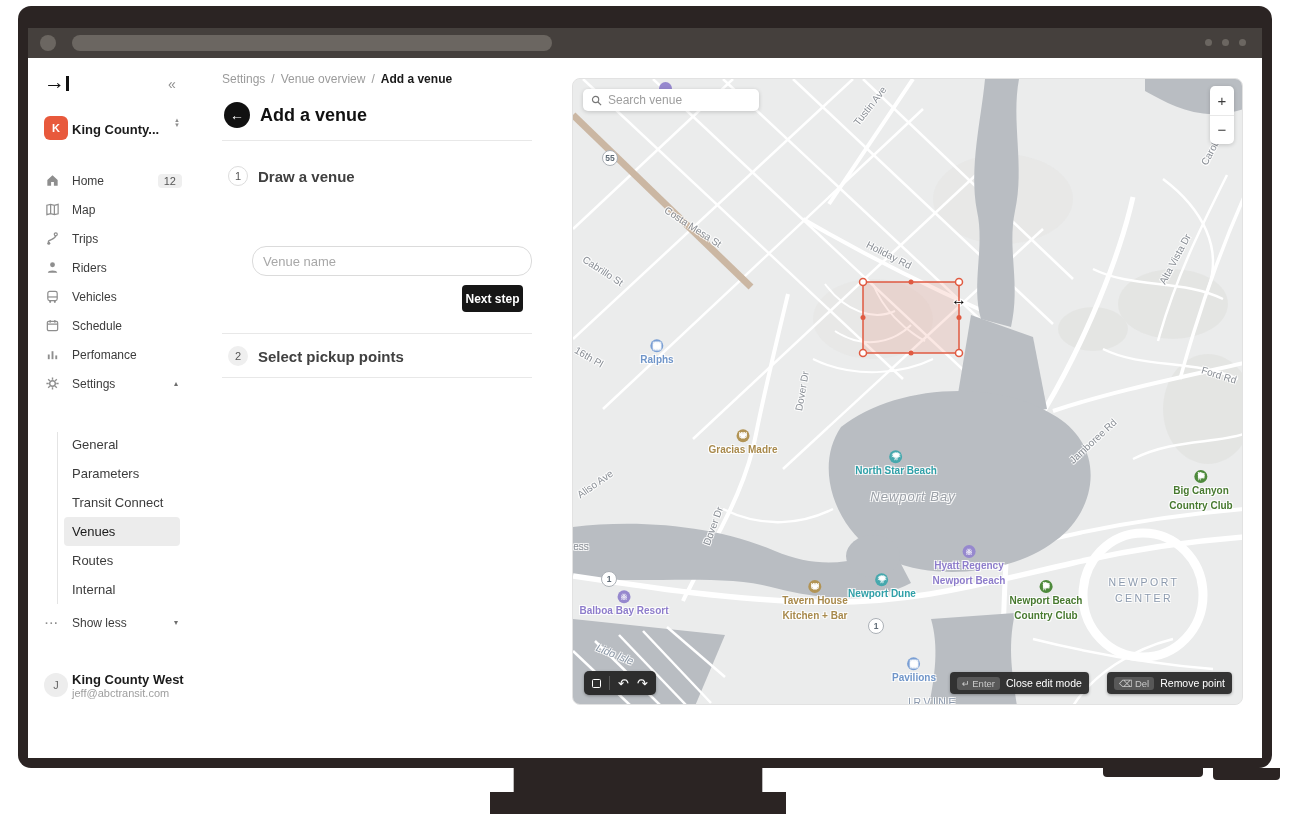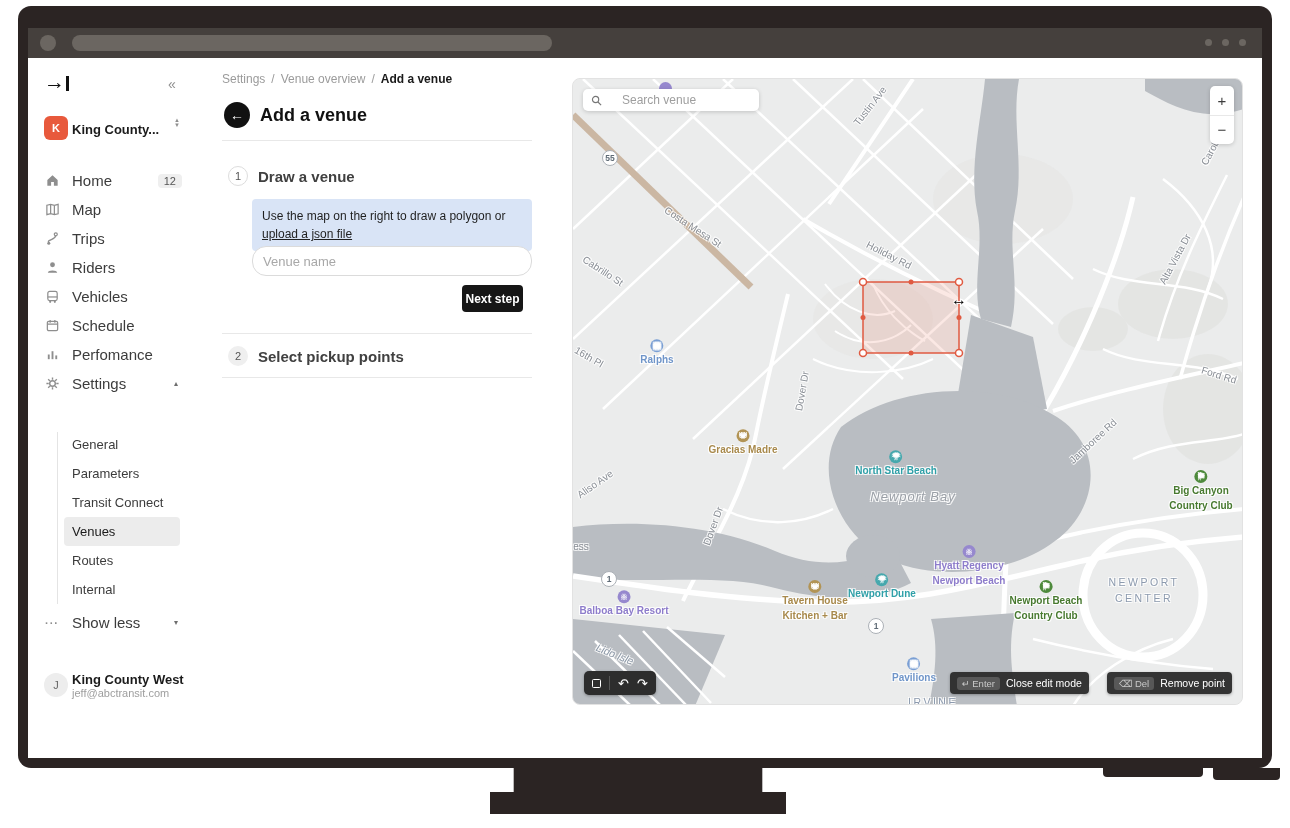--- a/index.html
+++ b/index.html
@@ -19,21 +19,21 @@
   .logo { position:absolute; left:16px; top:12px; font-size:21px; font-weight:700; color:#111; }
   .lg-bar { display:inline-block; width:3px; height:15px; background:#111; margin-left:1px; vertical-align:-2px; }
   .collapse { position:absolute; left:140px; top:18px; color:#8F8F8F; font-size:14px; }
   .org-av { position:absolute; left:16px; top:58px; width:24px; height:24px; border-radius:6px; background:#E8593C; color:#fff; font-size:11px; font-weight:700; display:flex; align-items:center; justify-content:center; }
   .org-nm { position:absolute; left:44px; top:64px; font-size:13px; font-weight:700; color:#1B1B1B; }
   .sorticon { position:absolute; left:146px; top:60px; display:flex; flex-direction:column; align-items:center; color:#8F8F8F; font-size:6px; line-height:5px; }
   .nav { position:absolute; left:0; top:108px; width:194px; }
   .nav-item { display:flex; align-items:center; height:29px; padding-left:16px; cursor:pointer; }
   .nav-ic { width:16px; height:16px; display:flex; align-items:center; justify-content:center; color:#8E8E8E; flex:none; }
   .nav-ic svg { display:block; }
-  .nav-lb { margin-left:12px; font-size:15px; color:#3C3C3C; white-space:nowrap; }
+  .nav-lb { margin-left:12px; font-size:12px; color:#3C3C3C; white-space:nowrap; }
   .badge { margin-left:auto; margin-right:40px; background:#EFEFEF; border-radius:4px; padding:1px 6px; font-size:11px; color:#555; }
   .navarr { margin-left:auto; margin-right:44px; font-size:8px; color:#6E6E6E; }
   .dots { font-weight:700; letter-spacing:1px; font-size:11px; }
   .subwrap { position:absolute; left:36px; top:372px; width:116px; }
   .subline { position:absolute; left:29px; top:374px; width:1px; height:172px; background:#E4E4E4; }
   .sub-item { height:29px; display:flex; align-items:center; padding-left:8px; font-size:13px; color:#3C3C3C; border-radius:4px; cursor:pointer; }
   .sub-item.sel { background:#ECECEC; font-weight:500; color:#1B1B1B; }
   .rowfix { position:absolute; left:0; width:194px; }
   .u-av { position:absolute; left:16px; top:615px; width:24px; height:24px; border-radius:50%; background:#EDEDED; color:#666; font-size:11px; display:flex; align-items:center; justify-content:center; }
   .u-nm { position:absolute; left:44px; top:614px; font-size:13px; font-weight:600; color:#1B1B1B; }
@@ -65,21 +65,21 @@
   .district { font-size:10.5px; color:#8C9AAE; letter-spacing:2.5px; text-align:center; line-height:1.5; }
   .isle { font-size:10.5px; color:#8D99A8; font-style:italic; }
   .poi { position:absolute; display:flex; flex-direction:column; align-items:center; gap:2px; transform:translate(-50%,-50%); text-align:center; font-size:10px; font-weight:700; line-height:1.25; white-space:nowrap; }
   .poi-ic { width:13px; height:13px; border-radius:50%; color:#fff; font-size:8px; line-height:13px; text-align:center; flex:none; }
   .c-gold { color:#A8894B; } .b-gold { background:#B29455; }
   .c-teal { color:#2FA0A8; } .b-teal { background:#46A8AD; }
   .c-green { color:#47792F; } .b-green { background:#4E8A3C; }
   .c-purple { color:#8D7CCB; } .b-purple { background:#9688CE; }
   .c-blue { color:#6F95C9; } .b-blue { background:#7A9FD4; }
   .shield { position:absolute; width:16px; height:16px; transform:translate(-50%,-50%); background:#fff; border:1px solid #ABB0B6; border-radius:50%; font-size:8.5px; font-weight:600; color:#5F6B76; display:flex; align-items:center; justify-content:center; }
-  .searchbox { position:absolute; left:10px; top:10px; width:176px; height:22px; background:#fff; border-radius:5px; box-shadow:0 1px 4px rgba(0,0,0,.18); display:flex; align-items:center; padding:0 8px; gap:20px; z-index:3; }
+  .searchbox { position:absolute; left:10px; top:10px; width:176px; height:22px; background:#fff; border-radius:5px; box-shadow:0 1px 4px rgba(0,0,0,.18); display:flex; align-items:center; padding:0 8px; gap:6px; z-index:3; }
   .searchbox input { border:none; outline:none; width:100%; font-size:12px; color:#333; font-family:"Liberation Sans",sans-serif; }
   .searchbox input::placeholder { color:#9E9E9E; }
   .hidden-poi { position:absolute; left:86px; top:3px; width:13px; height:13px; border-radius:50%; background:#9688CE; z-index:2; }
   .zoomctl { position:absolute; right:8px; top:7px; width:24px; height:58px; background:#fff; border-radius:5px; box-shadow:0 1px 4px rgba(0,0,0,.18); display:flex; flex-direction:column; z-index:3; }
   .zoomctl div { flex:1; display:flex; align-items:center; justify-content:center; font-size:15px; color:#3C3C3C; cursor:pointer; }
   .zoomctl .zdiv { flex:none; height:1px; background:#E8E8E8; }
   .drawbar { position:absolute; left:11px; bottom:9px; height:24px; background:#2D2D2D; border-radius:5px; display:flex; align-items:center; padding:0 8px; gap:8px; box-shadow:0 1px 3px rgba(0,0,0,.3); z-index:3; }
   .sqtool { width:9px; height:9px; border:1.5px solid #fff; border-radius:1.5px; cursor:pointer; }
   .tdiv { width:1px; height:14px; background:#555; }
   .uglyph { color:#fff; font-size:13px; line-height:1; cursor:pointer; }
@@ -232,21 +232,20 @@
       </div>
     <div class="backbtn">
         <span>←</span>
       </div>
     <h1 class="pg-title">Add a venue</h1>
     <div class="divider" style="top:82px;"></div>
 
     <div class="stepcirc open" style="left:200px; top:108px;">1</div>
     <div class="steptitle" style="left:230px; top:110px;">Draw a venue</div>
 
-    <div class="infobox"><span>Use the map on the right to draw a polygon or </span><span class="infolink">upload a json file</span></div>
 
     <input class="vn-input" type="text" placeholder="Venue name" style="">
     <button class="nextbtn">Next step</button>
 
     <div class="divider" style="top:275px;"></div>
     <div class="stepcirc dim" style="left:200px; top:288px;">2</div>
     <div class="steptitle" style="left:230px; top:290px;">Select pickup points</div>
     <div class="divider" style="top:319px;"></div>
 
     <div class="map">

